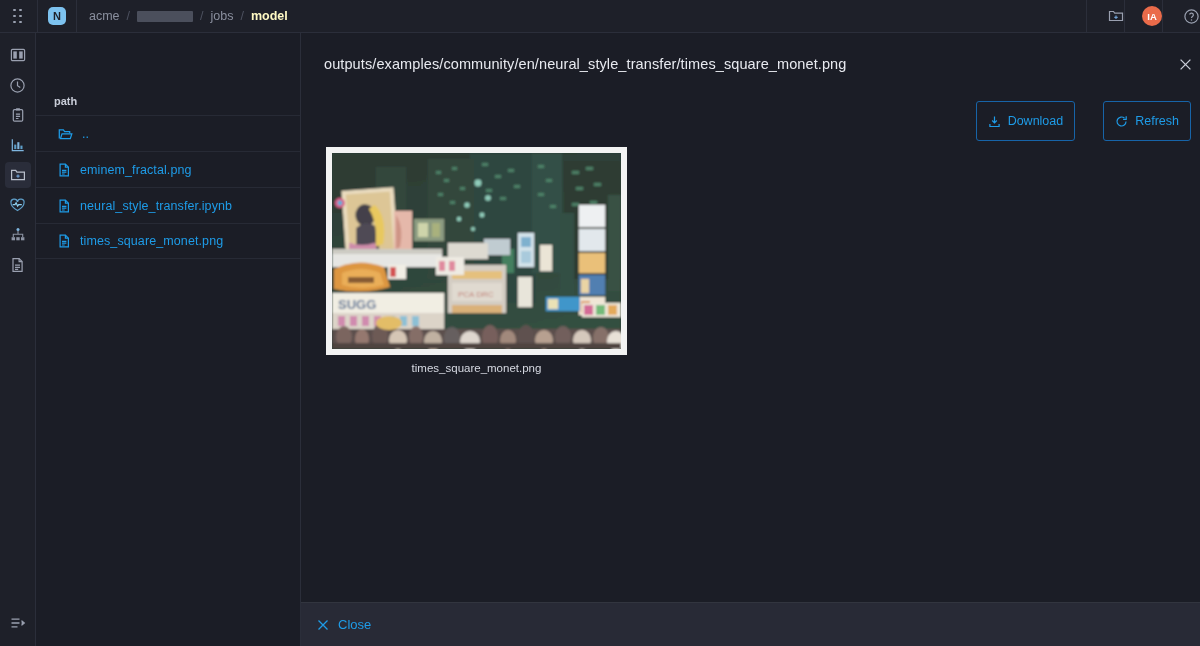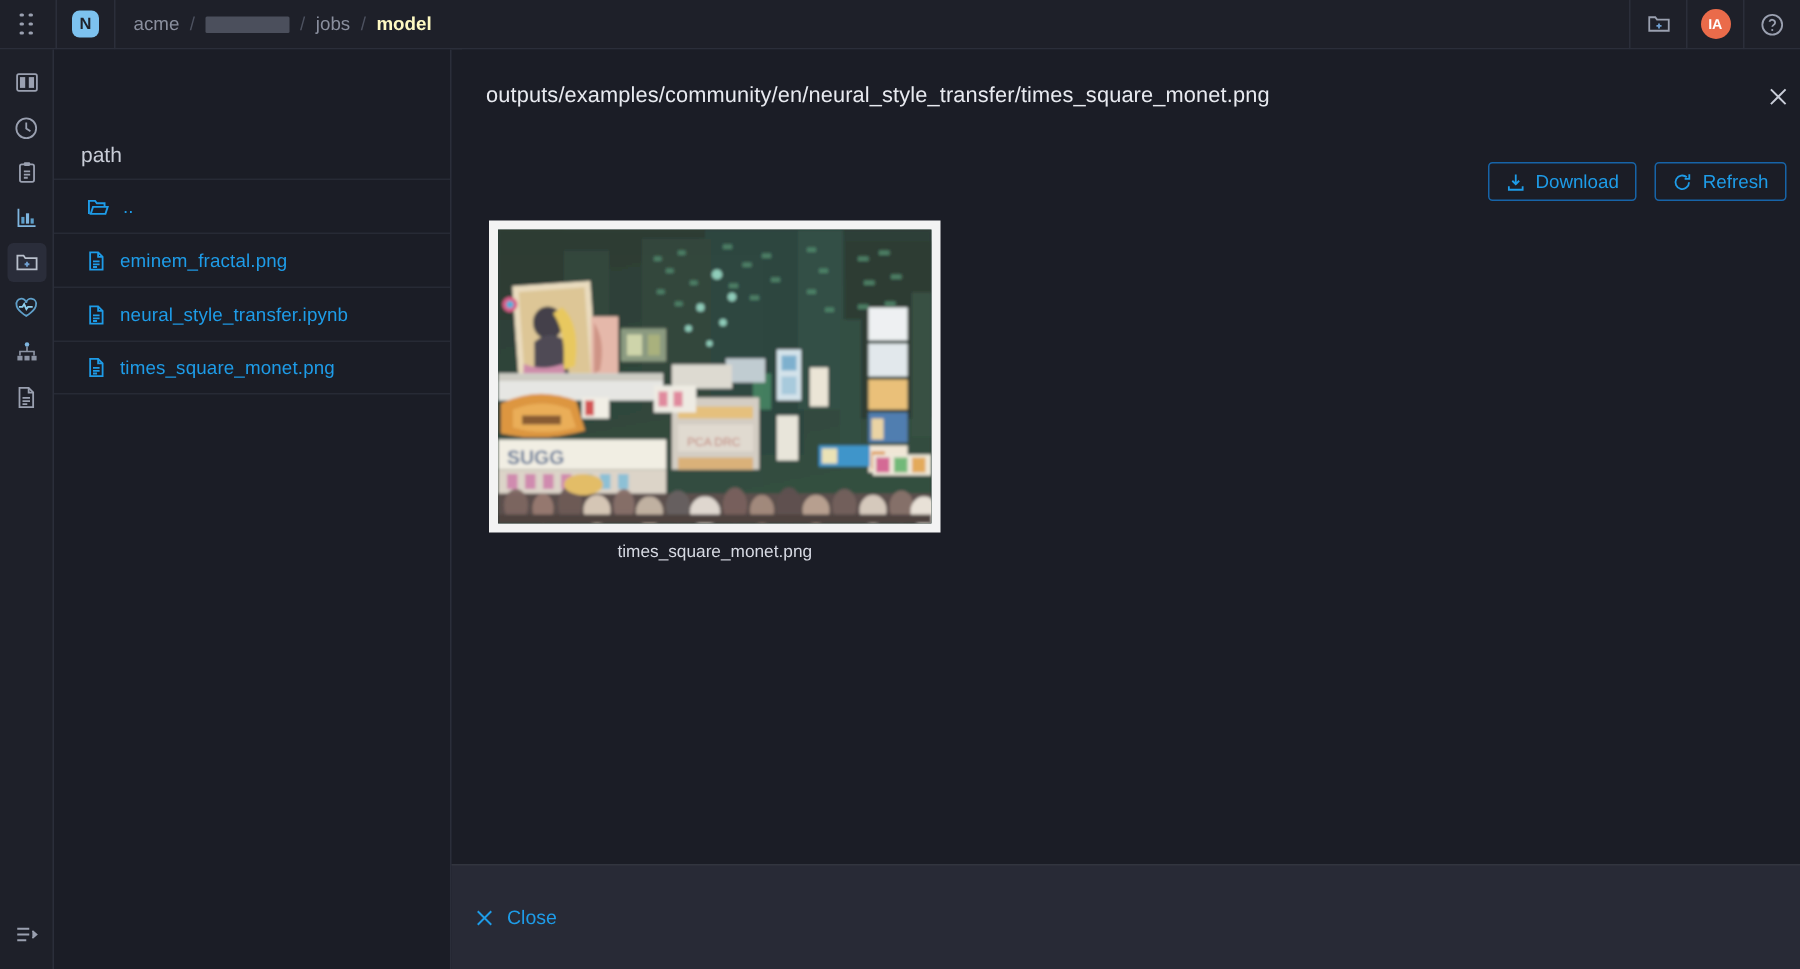--- a/index.html
+++ b/index.html
@@ -42,21 +42,21 @@
   .crumb.current { color: #fef9c3; font-weight: 700; }
   .crumb-sep { color: #4d5260; font-size: 12.5px; }
   .crumb-redacted {
     display: inline-block; width: 56px; height: 11px;
     background: #4b4f5c; border-radius: 1px;
   }
   .topbar-right {
     margin-left: auto; display: flex; align-items: center; height: 33px;
   }
   .tb-btn {
-    width: 37px; height: 33px; display: flex; align-items: center; justify-content: center;
+    width: 37px; height: 33px; display: flex; align-items: center; justify-content: flex-end;
   }
   .avatar {
     width: 20px; height: 20px; border-radius: 50%; background: #ea6b4a;
     color: #ffffff; font-size: 9.5px; font-weight: 700;
     display: flex; align-items: center; justify-content: center;
   }
 
   
   .rail {
     position: absolute; top: 33px; left: 0; width: 36px; height: 613px;
@@ -70,21 +70,21 @@
   }
   .rail-item.active { background: #2a2d3a; }
   .rail-bottom { margin-top: auto; margin-bottom: 10px; }
 
   
   .filepanel {
     position: absolute; top: 33px; left: 36px; width: 265px; height: 613px;
     background: #1b1d26; border-right: 1px solid #2b2e3a;
   }
   .fp-head {
-    padding: 62px 0 8px 18px; font-size: 14px; color: #c9cdd8; font-weight: 400;
+    padding: 62px 0 8px 18px; font-size: 11px; color: #c9cdd8; font-weight: 700;
   }
   .fp-row {
     height: 36px; display: flex; align-items: center; gap: 9px;
     padding-left: 22px; border-top: 1px solid #272a35;
     font-size: 12.5px; color: #1e9ce8; cursor: pointer;
   }
   .fp-row:last-child { border-bottom: 1px solid #272a35; }
   .fp-row .lbl { letter-spacing: .1px; }
 
   
@@ -100,44 +100,45 @@
   }
   .main-close {
     margin-left: auto; width: 44px; height: 62px;
     display: flex; align-items: center; justify-content: center;
   }
   .toolbar {
     height: 52px; display: flex; align-items: center; justify-content: flex-end;
     padding-right: 16px; gap: 12px;
   }
   .btn {
-    height: 26px; padding: 0 11px; border: 1px solid #1764a8; border-radius: 3px;
+    height: 40px; padding: 0 11px; border: 1px solid #1764a8; border-radius: 3px;
     background: transparent; color: #1e9ce8; font-size: 12.5px;
     display: flex; align-items: center; gap: 7px; cursor: pointer;
     font-family: "Liberation Sans", sans-serif;
+    margin-left: 16px;
   }
 
   
   .thumb-area { padding: 0 0 0 18px; }
   .thumb-card {
     width: 301px; background: #f3f3f3; padding: 6px;
     display: inline-block;
   }
   .thumb-img {
     width: 289px; height: 196px; display: block; position: relative;
     overflow: hidden; background: #10261f;
   }
   .thumb-caption {
     margin-top: 7px; width: 301px; text-align: center;
     font-size: 11.5px; color: #d6d9e2;
   }
 
   
   .footer {
-    position: absolute; left: 301px; bottom: 0; width: 899px; height: 70px;
+    position: absolute; left: 301px; bottom: 0; width: 899px; height: 44px;
     background: #282a36; border-top: 1px solid #32353f;
     display: flex; align-items: center; padding-left: 16px;
   }
   .close-btn {
     display: flex; align-items: center; gap: 9px; color: #1e9ce8;
     font-size: 13px; cursor: pointer; background: none; border: none;
     font-family: "Liberation Sans", sans-serif;
   }
 
   svg { display: block; }

